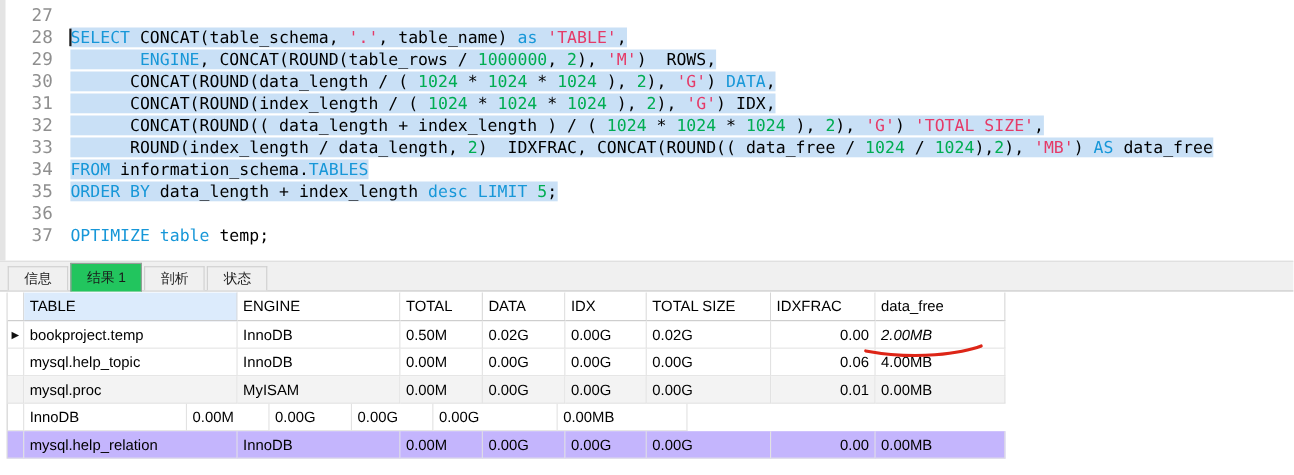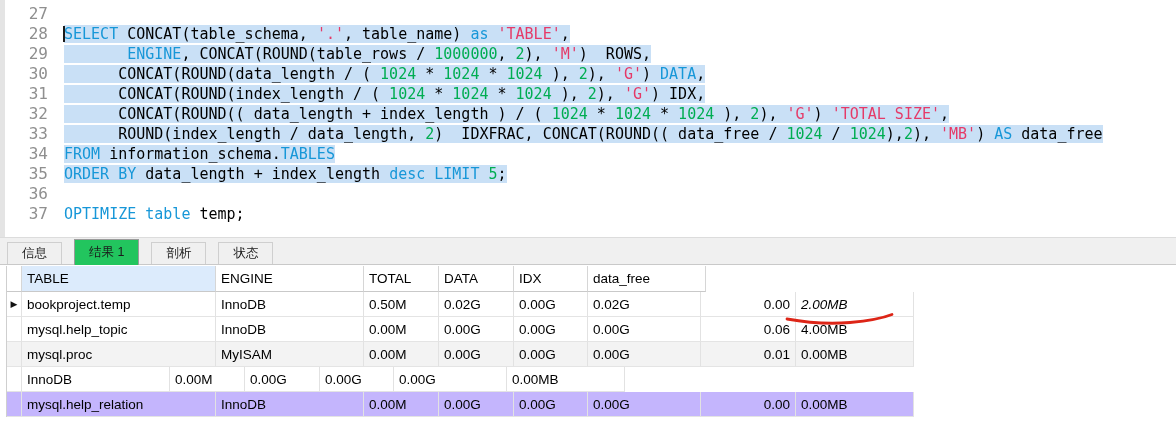--- a/index.html
+++ b/index.html
@@ -17,21 +17,21 @@
   .sel-bg { background:var(--c-selection); }
   .tok-kw  { color:var(--c-keyword); }
   .tok-str { color:var(--c-string); }
   .tok-num { color:var(--c-number); }
   .caret { position:absolute; left:63px; top:26px; width:1.5px; height:16px; background:#1a1a1a; }
 
   
   .tabbar { position:absolute; left:0; top:237px; width:1176px; height:28px; background:#f0f0f0;
             border-top:1px solid #dcdcdc; border-bottom:1px solid #c9c9c9; display:flex; align-items:flex-end; padding-left:7px; }
   .tab { height:22px; padding:0 14px; display:flex; align-items:center; font-size:12.5px; color:#1a1a1a;
-         background:#f0f0f0; border:1px solid #cfcfcf; border-bottom:none; margin-right:12px; cursor:default; }
+         background:#f0f0f0; border:1px solid #cfcfcf; border-bottom:none; margin-right:2px; cursor:default; }
   .tab.active { height:26px; background:#22c55e; border:1px solid #9b9b9b; border-bottom:none;
                 position:relative; z-index:2; margin-bottom:-1px; }
 
   
   .grid { position:absolute; left:6px; top:266px; background:#fff;
           border-left:1px solid #cfcfcf; border-top:0; font-size:13.5px; color:#000; }
   .g-row { display:flex; }
   .g-cell { border-right:1px solid #e2e2e2; border-bottom:1px solid #e4e4e4;
             padding:0 5px; display:flex; align-items:center; overflow:hidden; white-space:nowrap; }
   .g-head .g-cell { height:26px; border-right:1px solid #d6d6d6; border-bottom:1px solid #c9c9c9; background:#fff; }
@@ -78,20 +78,22 @@
     </div>
 
   <div class="grid">
     <div class="g-row g-head" id="grid-head">
         <div class="g-cell ind-cell" style="width: 15px;"></div>
         <div class="g-cell hl" style="width: 194px;">TABLE</div>
         <div class="g-cell" style="width: 148px;">ENGINE</div>
         <div class="g-cell" style="width: 75px;">TOTAL</div>
         <div class="g-cell" style="width: 75px;">DATA</div>
         <div class="g-cell" style="width: 74px;">IDX</div>
+        <div class="g-cell" style="width: 113px;">TOTAL SIZE</div>
+        <div class="g-cell" style="width: 95px;">IDXFRAC</div>
         <div class="g-cell" style="width: 118px;">data_free</div>
       </div>
     <div class="g-body" id="grid-body">
         <div class="g-row">
           <div class="g-cell ind-cell" style="width: 15px;">
             <span class="row-marker">▶</span>
           </div>
           <div class="g-cell" style="width: 194px;">bookproject.temp</div>
           <div class="g-cell" style="width: 148px;">InnoDB</div>
           <div class="g-cell" style="width: 75px; text-align: center;">0.50M</div>

